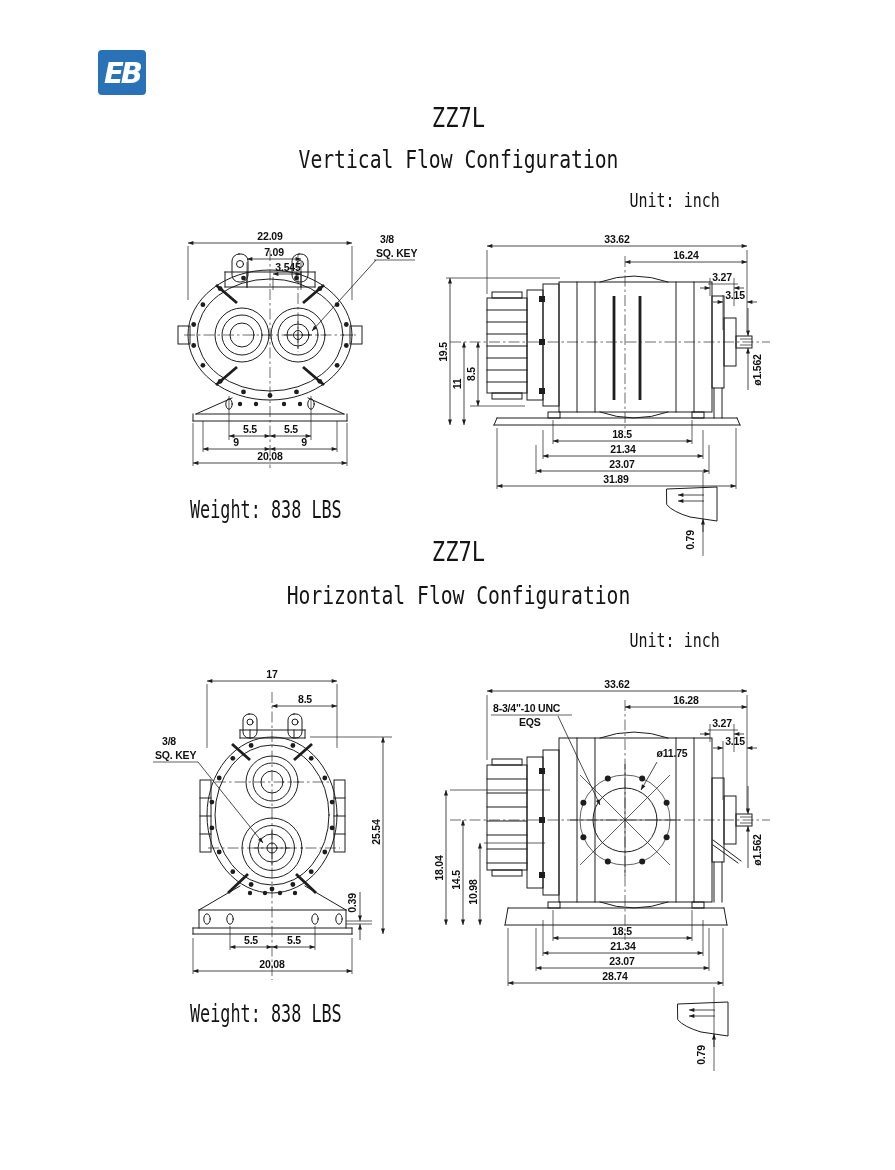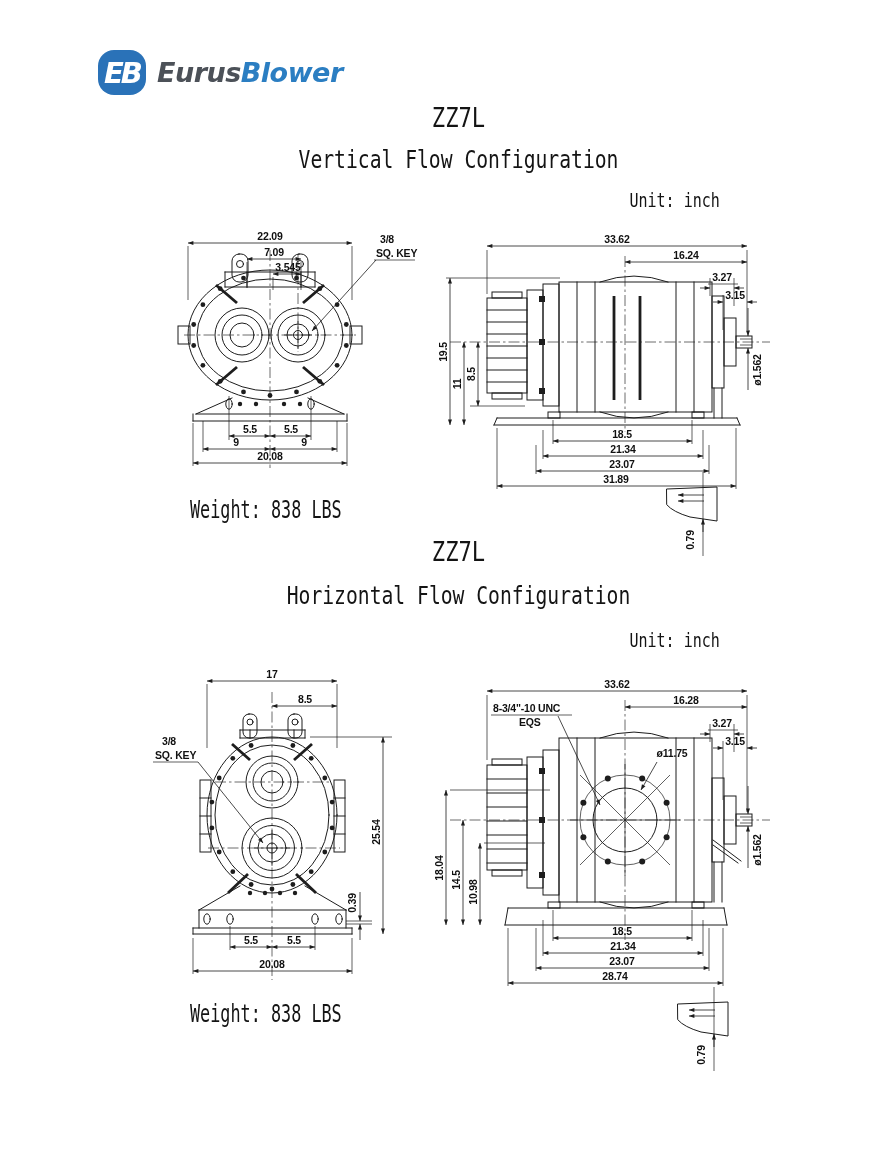--- a/index.html
+++ b/index.html
@@ -1,20 +1,20 @@
 <!DOCTYPE html>
 <html><head>
 <meta charset="utf-8">
 <style>
   html,body{margin:0;padding:0;background:#fff;}
   .page{position:relative;width:895px;height:1170px;background:#ffffff;overflow:hidden;
         font-family:"Liberation Sans",sans-serif;}
   
   .logo{position:absolute;left:98px;top:50px;display:flex;align-items:center;gap:11px;}
-  .logo-mark{width:48px;height:45px;background:#2a72b8;border-radius:16px;color:#fff;
+  .logo-mark{width:48px;height:45px;background:#2a72b8;border-radius:4px;color:#fff;
              font:italic bold 29px "DejaVu Sans",sans-serif;display:flex;align-items:center;
              justify-content:center;letter-spacing:-3px;}
   .logo-text{font:italic bold 27px "DejaVu Sans",sans-serif;letter-spacing:-0.5px;white-space:nowrap;}
   .eurus{color:#4c5158}.blower{color:#2b7ec2}
   
   .cad{position:absolute;color:#141414;font-family:"DejaVu Sans Mono",monospace;white-space:nowrap;}
   .t-center{left:22px;right:0;text-align:center;transform:scaleX(0.82);}
   .t-model{font-size:27px;}
   .t-config{font-size:24px;}
   .t-unit{left:600px;width:118px;text-align:right;font-size:20px;
@@ -34,21 +34,20 @@
 </style>
 </head>
 <body>
 
 <div class="page">
 
   <div class="logo">
     <div class="logo-mark">
       <span>EB</span>
     </div>
-    <div class="logo-text"><span class="eurus">Eurus</span><span class="blower">Blower</span></div>
   </div>
 
   <div class="cad t-center t-model" style="top:102px">ZZ7L</div>
   <div class="cad t-center t-config" style="top:146px">Vertical Flow Configuration</div>
   <div class="cad t-unit" style="top:188px">Unit: inch</div>
 
   <div class="cad t-weight" style="top:496px"><span>Weight:</span>
     <span>838 LBS</span></div>
 
   <div class="cad t-center t-model" style="top:536px">ZZ7L</div>

